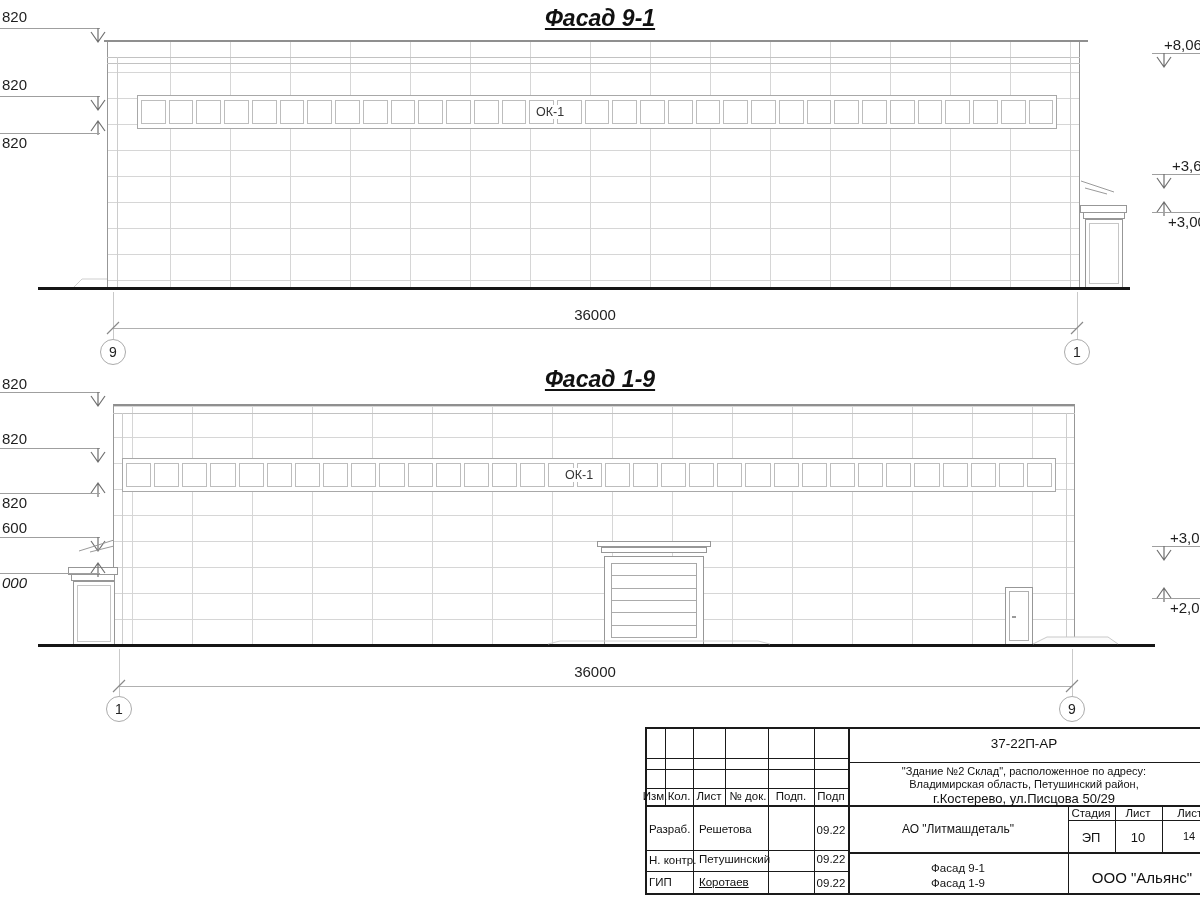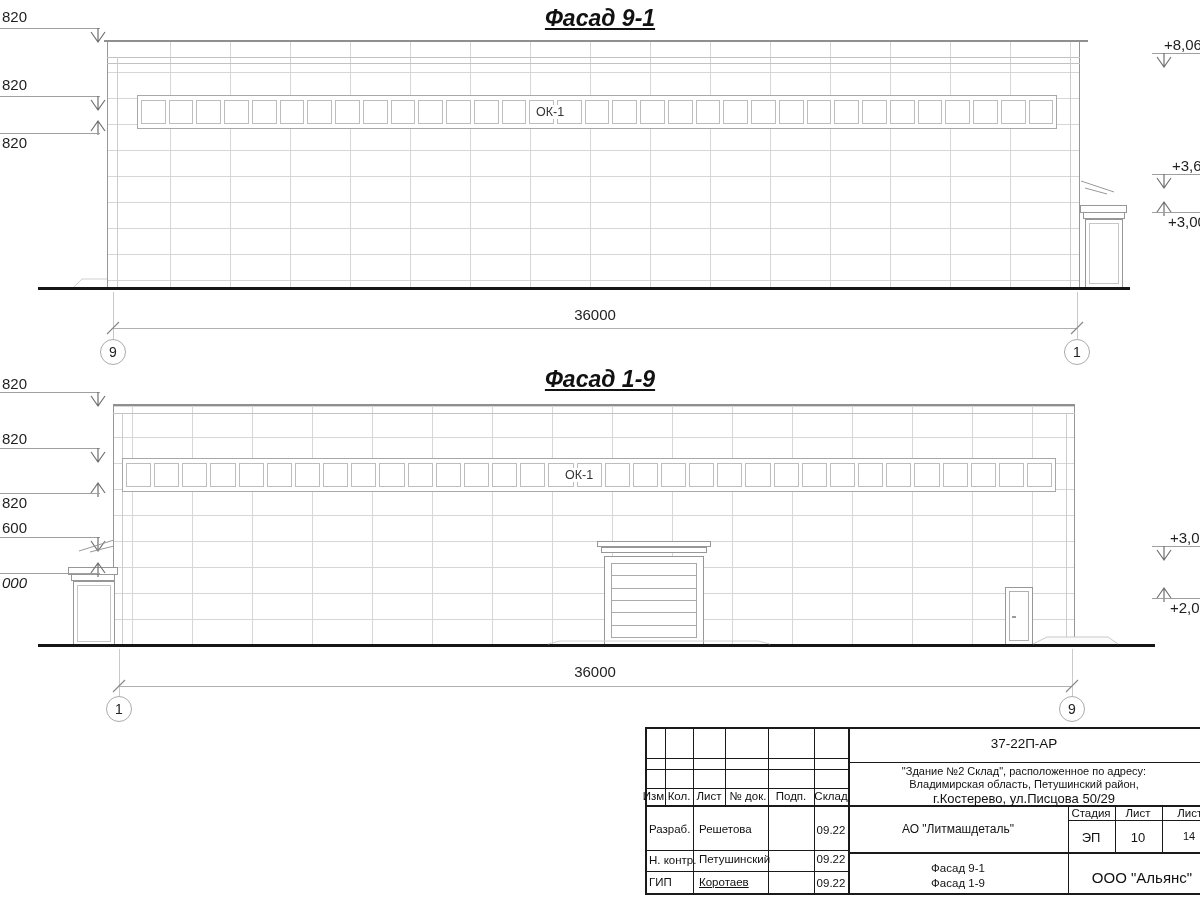--- a/index.html
+++ b/index.html
@@ -328,21 +328,21 @@
   <div class="tb tbc" style="left:1024px;top:736px;font-size:13.5px;">37-22П-АР</div>
   <div class="tb tbc" style="left:1024px;top:765px;font-size:11px;">"Здание №2 Склад", расположенное по адресу:</div>
   <div class="tb tbc" style="left:1024px;top:778px;font-size:11px;">Владимирская область, Петушинский район,</div>
   <div class="tb tbc" style="left:1024px;top:791px;font-size:13px;">г.Костерево, ул.Писцова 50/29</div>
 
   <div class="tb tbc" style="left:655px;top:790px;">Изм.</div>
   <div class="tb tbc" style="left:679px;top:790px;">Кол.</div>
   <div class="tb tbc" style="left:709px;top:790px;">Лист</div>
   <div class="tb tbc" style="left:748px;top:790px;">№ док.</div>
   <div class="tb tbc" style="left:791px;top:790px;text-align:center;">Подп.</div>
-  <div class="tb tbc" style="left:831px;top:790px;">Склад</div>
+  <div class="tb tbc" style="left:831px;top:790px;">Подп</div>
 
   <div class="tb" style="left:649px;top:823px;">Разраб.</div>
   <div class="tb" style="left:699px;top:823px;text-align:right;">Решетова</div>
   <div class="tb tbc" style="left:831px;top:824px;">09.22</div>
 
   <div class="tb" style="left:649px;top:854px;">Н. контр.</div>
   <div class="tb" style="left:699px;top:853px;">Петушинский</div>
   <div class="tb tbc" style="left:831px;top:853px;">09.22</div>
 
   <div class="tb" style="left:649px;top:876px;">ГИП</div>

